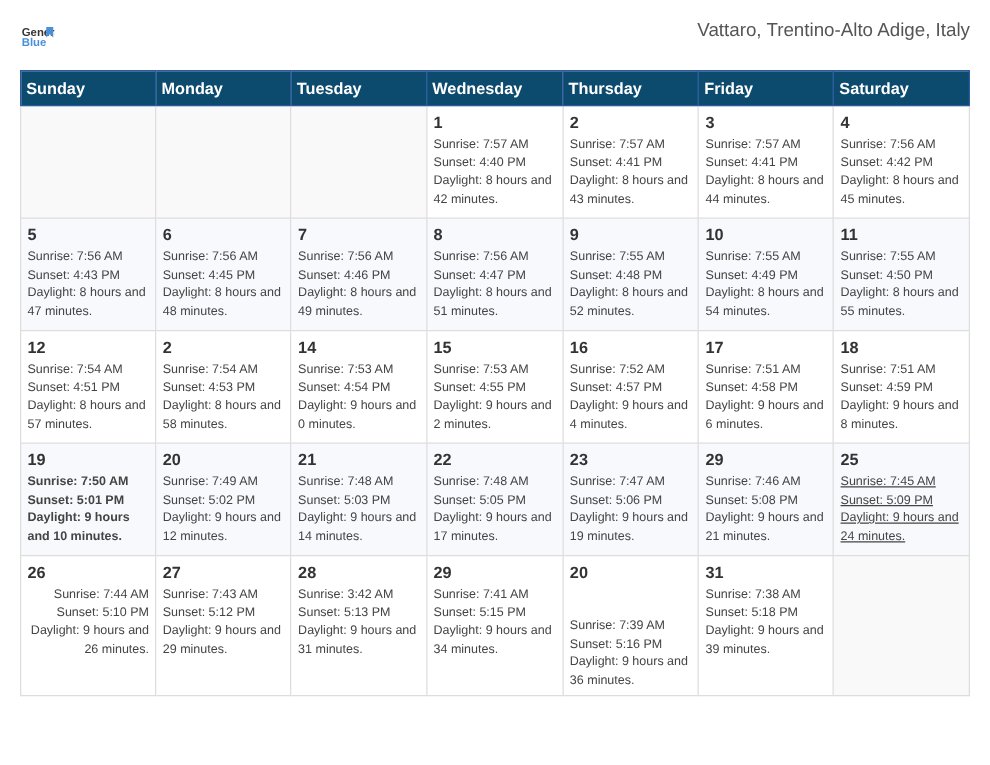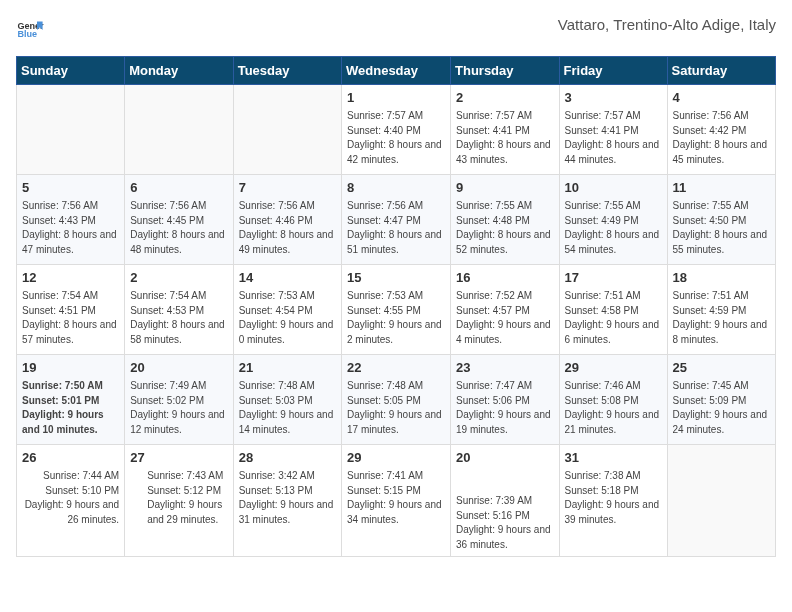--- a/index.html
+++ b/index.html
@@ -262,35 +262,35 @@
 Daylight: 9 hours and 19 minutes.</div>
         </td>
         <td>
           <span class="day-number">29</span>
           <div class="day-info" style="white-space: pre-line;">Sunrise: 7:46 AM
 Sunset: 5:08 PM
 Daylight: 9 hours and 21 minutes.</div>
         </td>
         <td>
           <span class="day-number">25</span>
-          <div class="day-info" style="white-space: pre-line;">Sunrise: 7:45 AM
+          <div class="day-info" style="white-space: pre-line; text-decoration: underline;">Sunrise: 7:45 AM
 Sunset: 5:09 PM
 Daylight: 9 hours and 24 minutes.</div>
         </td>
       </tr>
       <tr>
         <td>
           <span class="day-number">26</span>
           <div class="day-info" style="white-space: pre-line; text-align: right;">Sunrise: 7:44 AM
 Sunset: 5:10 PM
 Daylight: 9 hours and 26 minutes.</div>
         </td>
         <td>
           <span class="day-number">27</span>
-          <div class="day-info" style="white-space: pre-line; margin-left: 17px;">Sunrise: 7:43 AM
+          <div class="day-info" style="white-space: pre-line;">Sunrise: 7:43 AM
 Sunset: 5:12 PM
 Daylight: 9 hours and 29 minutes.</div>
         </td>
         <td>
           <span class="day-number">28</span>
           <div class="day-info" style="white-space: pre-line;">Sunrise: 3:42 AM
 Sunset: 5:13 PM
 Daylight: 9 hours and 31 minutes.</div>
         </td>
         <td>

